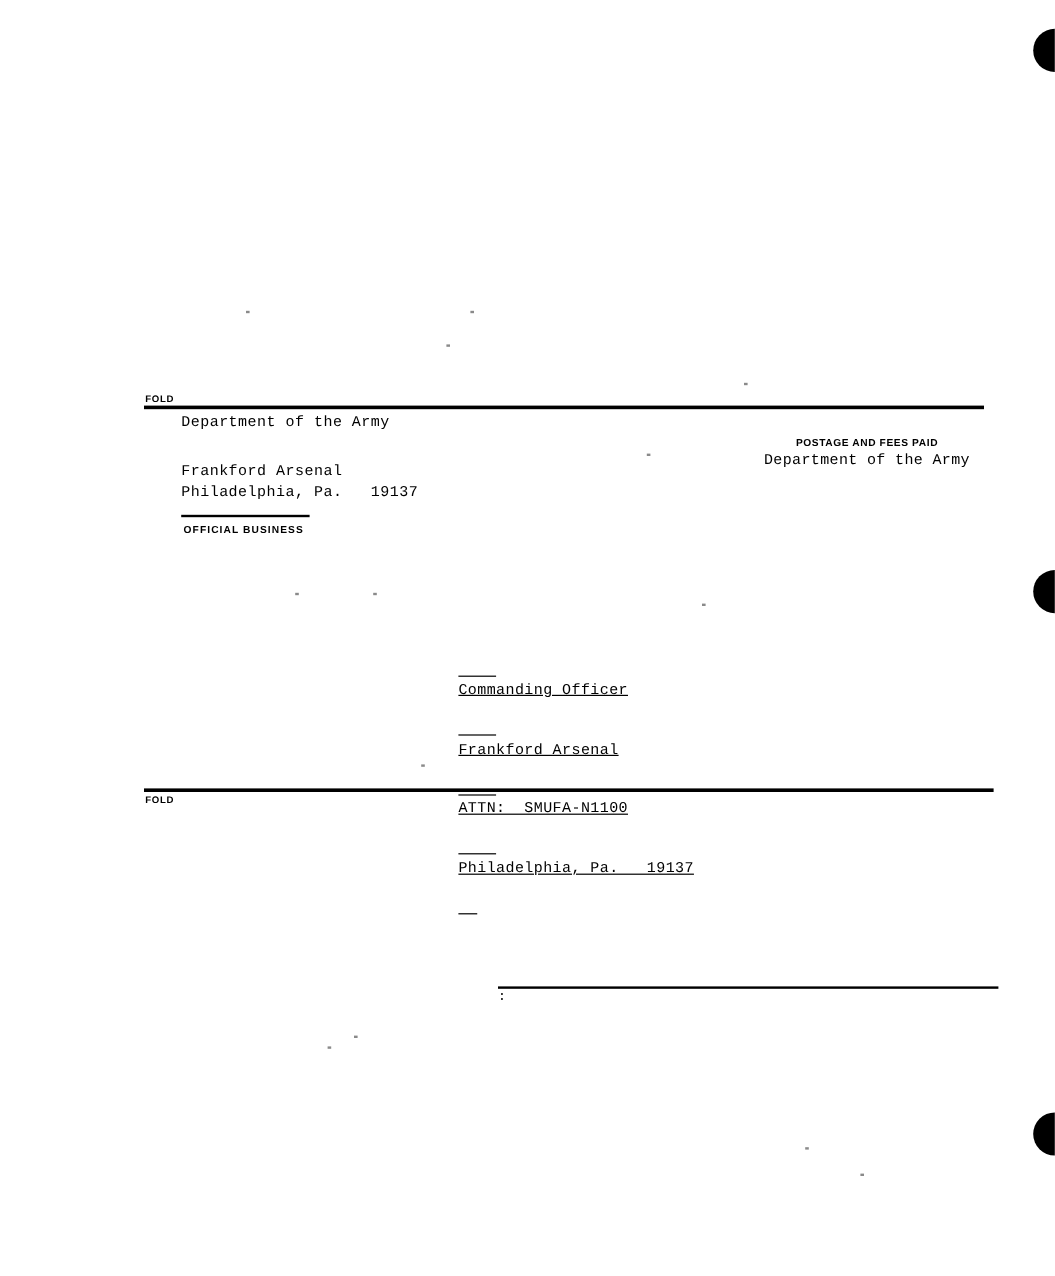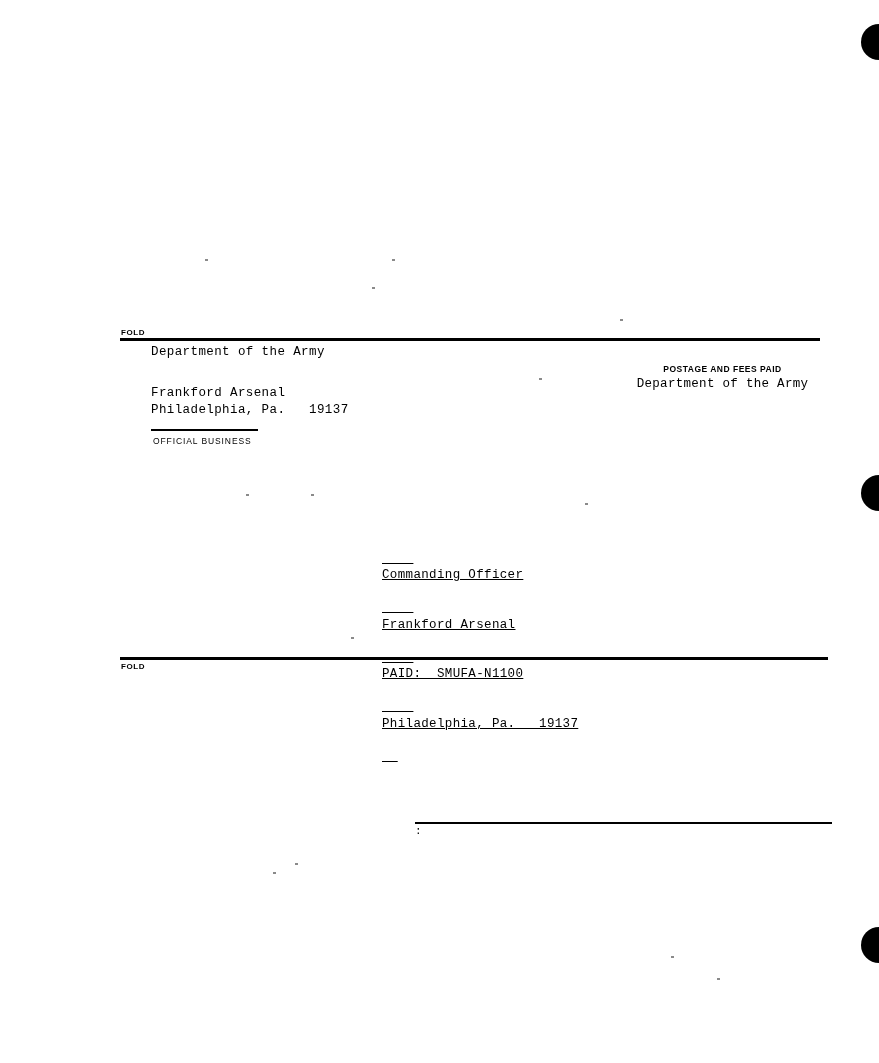--- a/index.html
+++ b/index.html
@@ -92,21 +92,21 @@
     top: 413px;
     width: 107px;
     height: 2px;
     background: #000000;
   }
   .official-business {
     position: absolute;
     left: 133px;
     top: 420px;
     font-family: "Liberation Sans", sans-serif;
-    font-weight: normal;
+    font-weight: bold;
     font-size: 8.5px;
     letter-spacing: 0.9px;
   }
 
   
   .postage-block {
     position: absolute;
     left: 610px;
     top: 348px;
     text-align: center;
@@ -200,21 +200,21 @@
   <div class="official-business">OFFICIAL BUSINESS</div>
 
   <div class="postage-block">
     <div class="postage-line1">POSTAGE AND FEES PAID</div>
     <div class="postage-line2">Department of the Army</div>
   </div>
 
   <div class="mail-block">
     <div>Commanding Officer</div>
     <div>Frankford Arsenal</div>
-    <div>PAID:  SMUFA-N1100</div>
+    <div>ATTN:  SMUFA-N1100</div>
     <div>Philadelphia, Pa.   19137</div>
   </div>
 
   <div class="fold-rule fold-rule-bottom"></div>
   <div class="fold-label fold-label-bottom">FOLD</div>
 
   <div class="lower-rule"></div>
   <div class="lower-tick">:</div>
 
   <div class="bottom-edge"></div>

